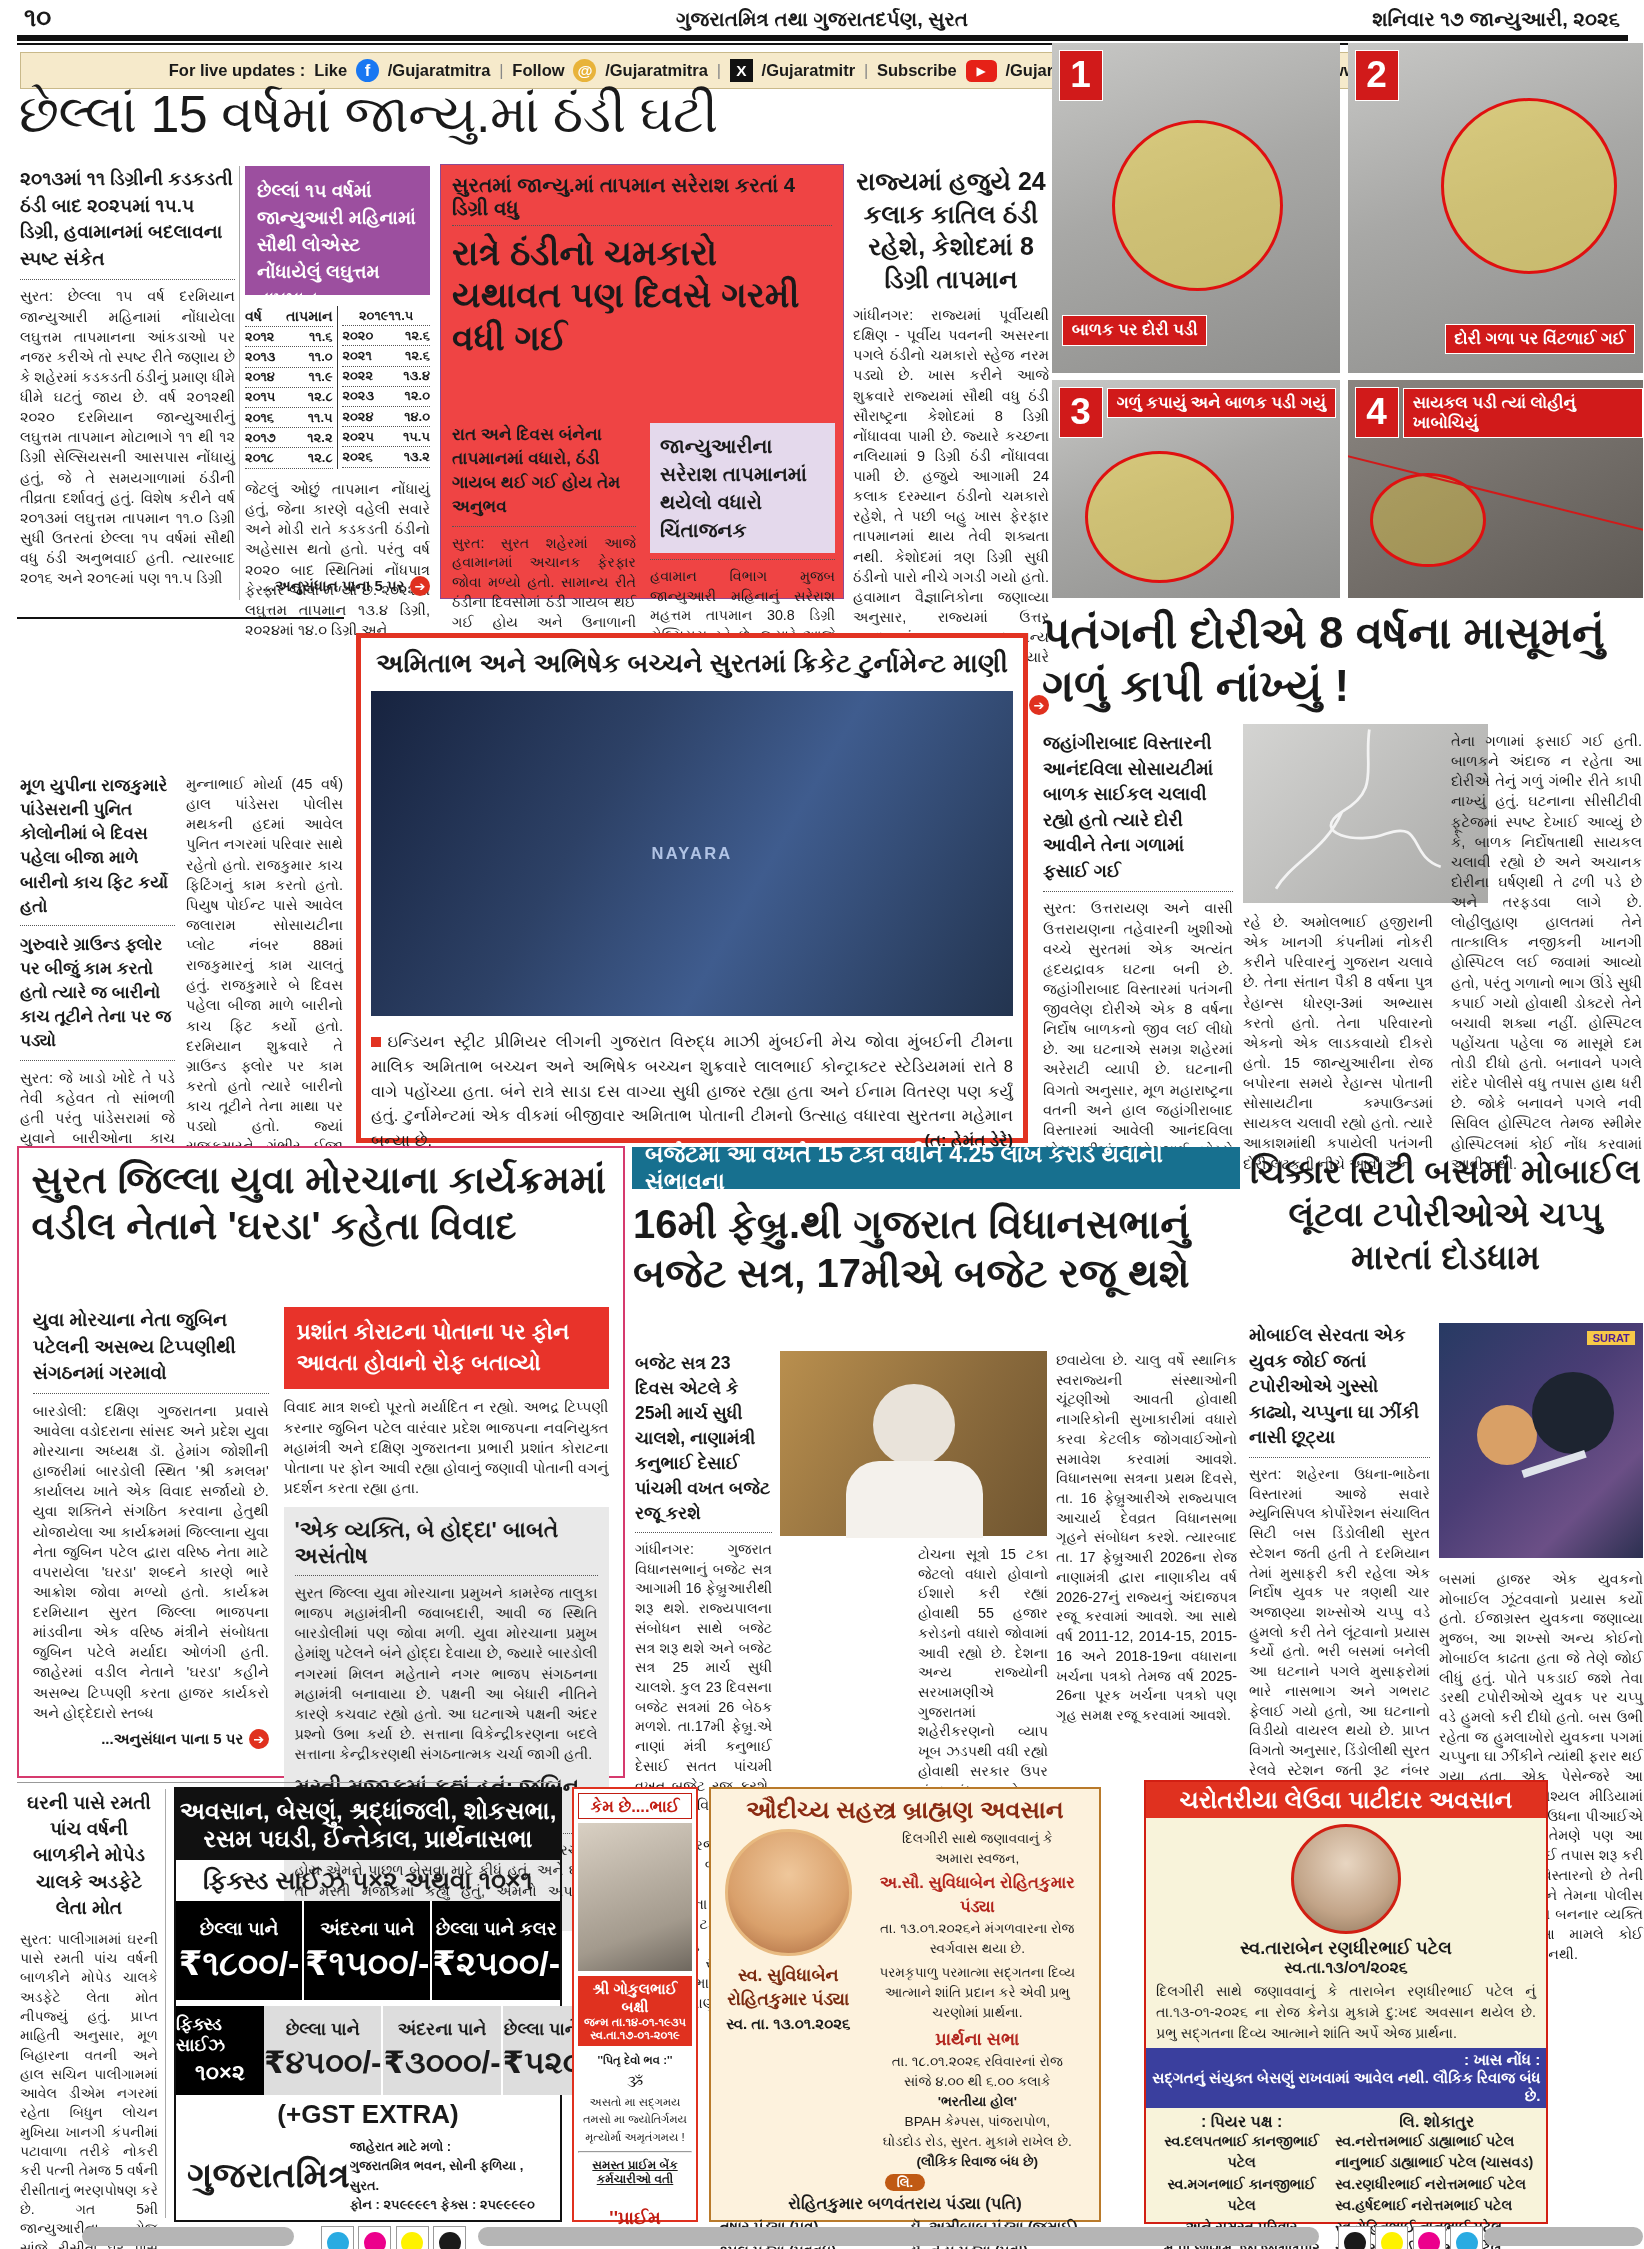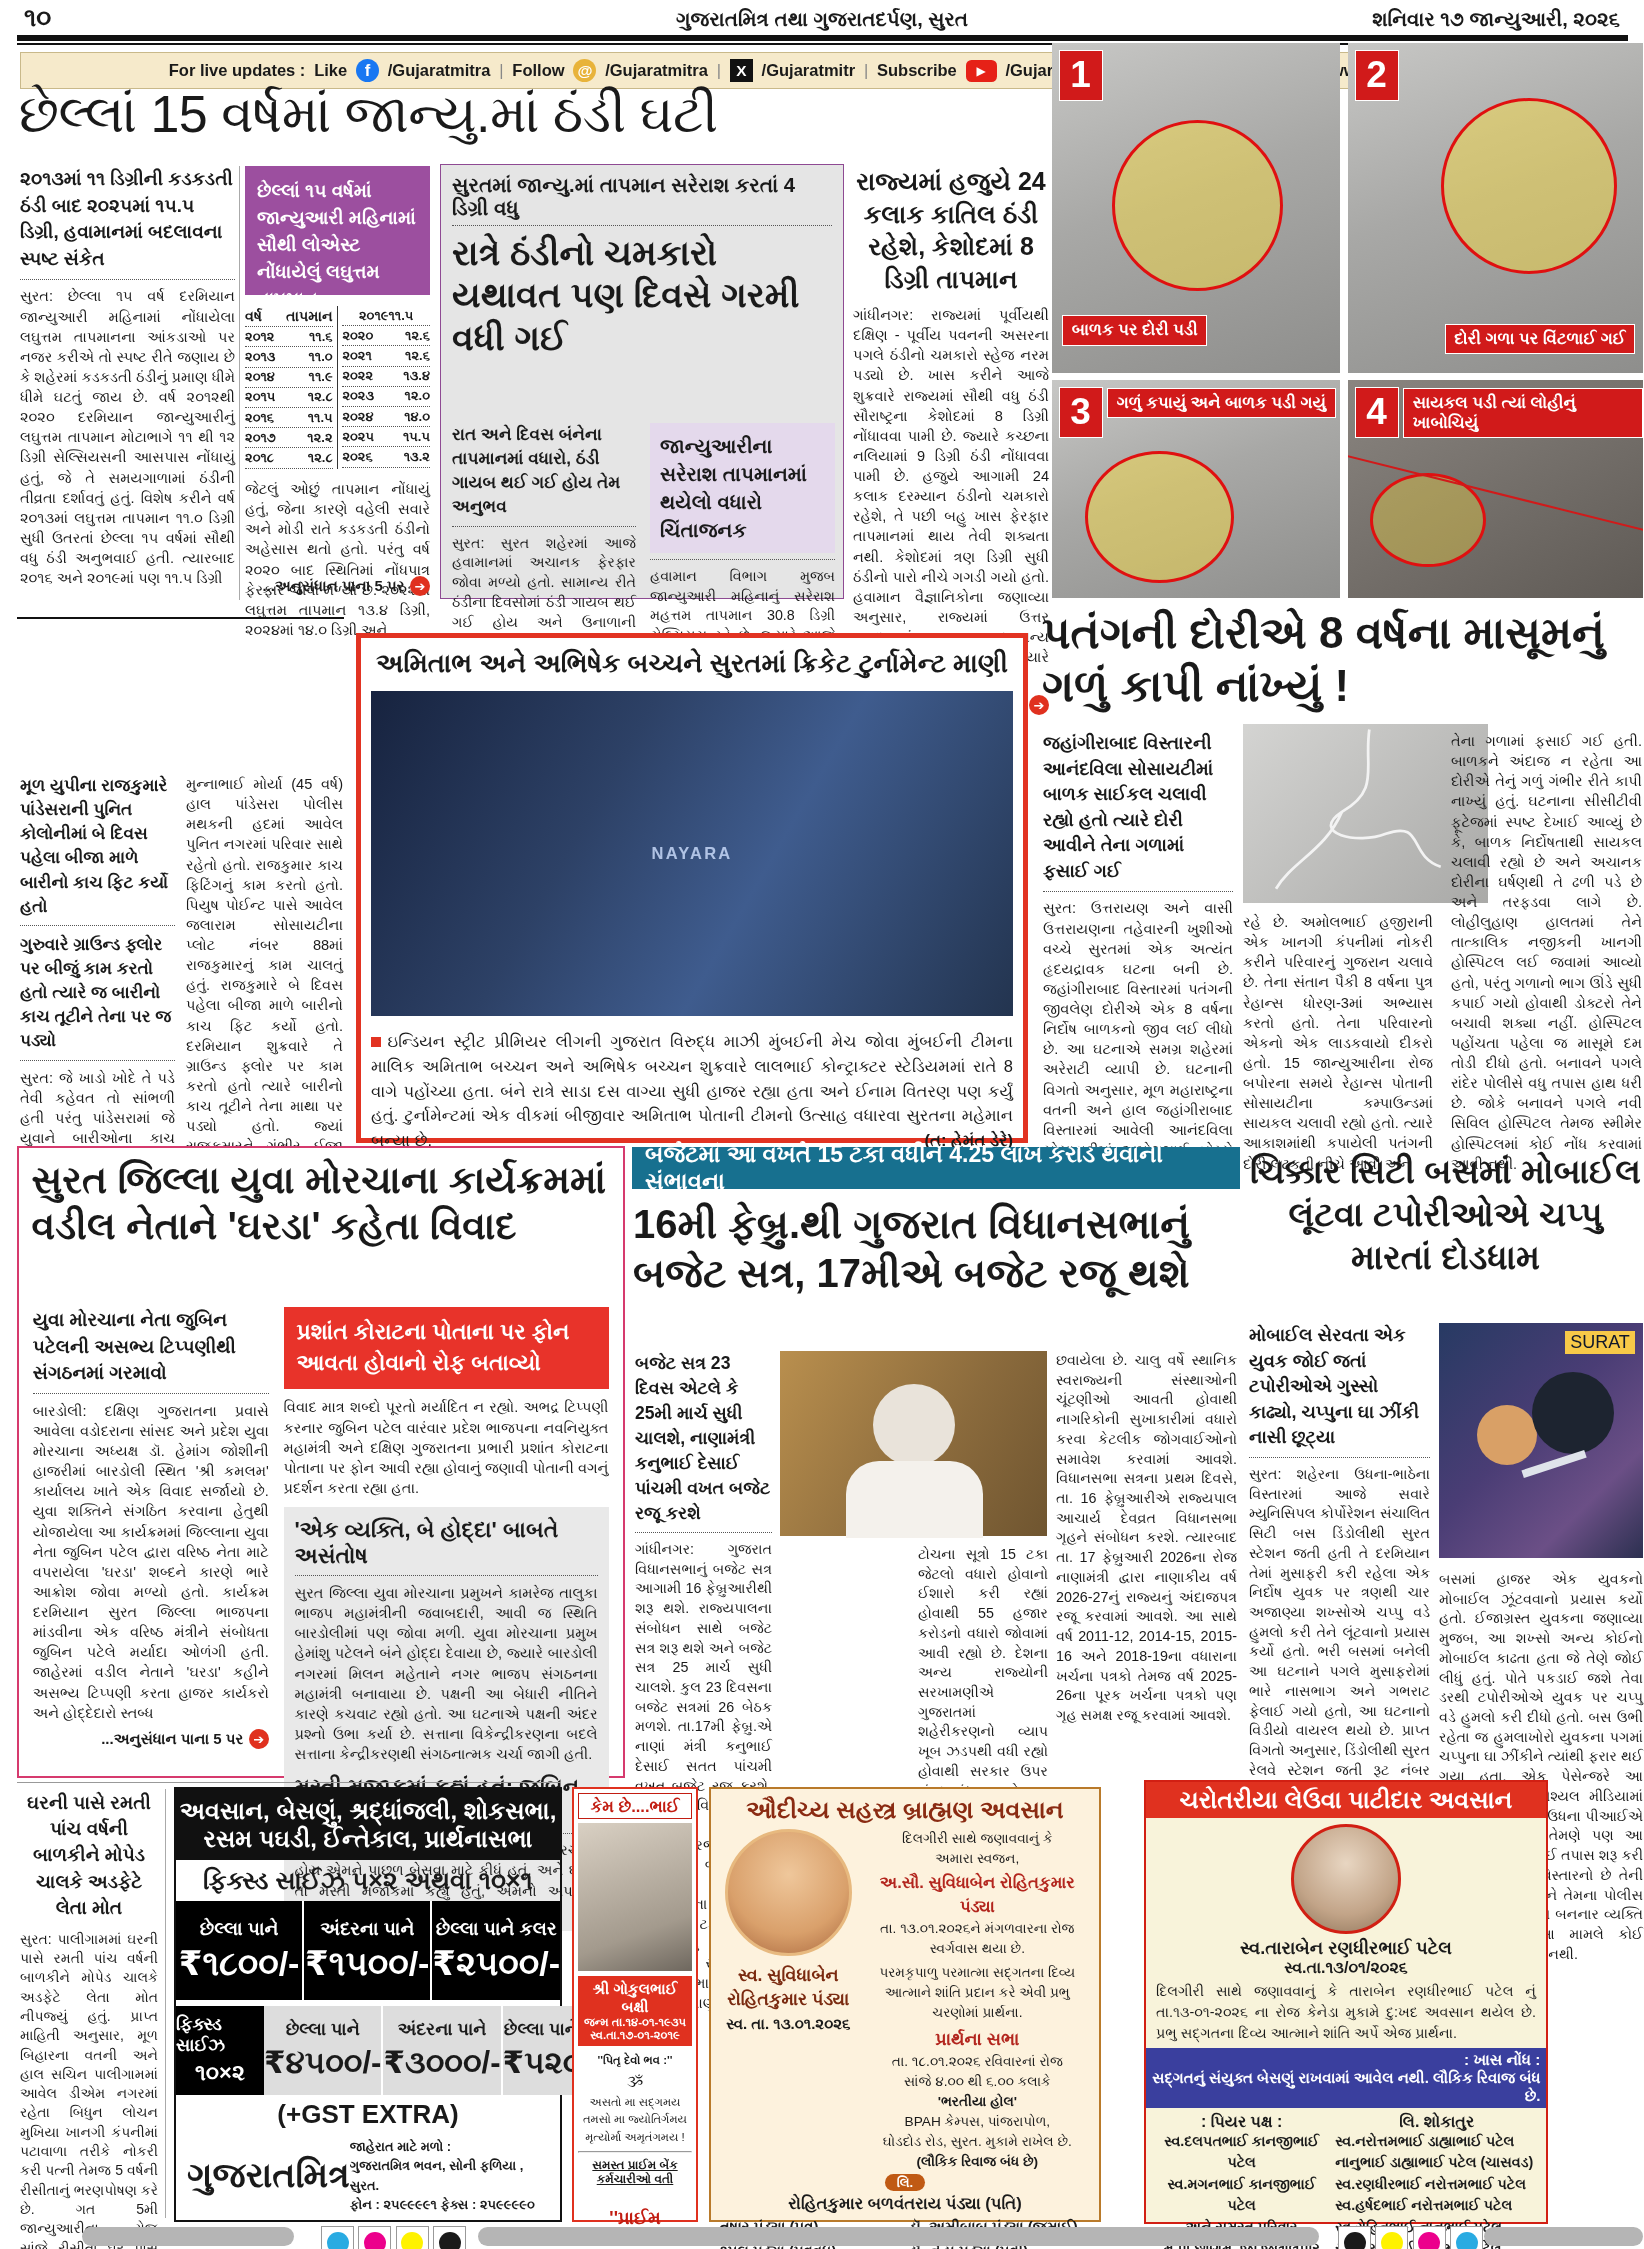--- a/index.html
+++ b/index.html
@@ -149,21 +149,21 @@
           <span>૧૩.૨</span>
         </div>
     </div>
   </div>
   <div class="abs bodytxt" style="left:245px;top:479px;width:185px">જેટલું ઓછું તાપમાન નોંધાયું હતું, જેના કારણે વહેલી સવારે અને મોડી રાતે કડકડતી ઠંડીનો અહેસાસ થતો હતો. પરંતુ વર્ષ ૨૦૨૦ બાદ સ્થિતિમાં નોંધપાત્ર ફેરફાર જોવા મળ્યો છે. ૨૦૨૨માં લઘુત્તમ તાપમાન ૧૩.૪ ડિગ્રી, ૨૦૨૪માં ૧૪.૦ ડિગ્રી અને</div>
   <div class="abs cont" style="left:245px;top:576px;width:185px">
     <span>...અનુસંધાન પાના 5 પર</span>
       <span class="arr">➔</span>
   </div>
 
-  <div class="abs" style="left:440px;top:164px;width:404px;height:435px;border:1.6px solid #8e4a93;box-sizing:border-box;background:#e5e5e5">
+  <div class="abs" style="left:440px;top:164px;width:404px;height:435px;border:1.6px solid #8e4a93;box-sizing:border-box;background:#ef4444">
     <div class="b" style="margin:8.8px 11px 0;font-size:20.3px">સુરતમાં જાન્યુ.માં તાપમાન સરેરાશ કરતાં 4 ડિગ્રી વધુ</div>
     <hr class="dot" style="margin:5.5px 11px">
     <div class="b hl" style="margin:2.2px 11px;font-size:35px;line-height:1.22">રાત્રે ઠંડીનો ચમકારો યથાવત પણ દિવસે ગરમી વધી ગઈ</div>
     <div style="position:absolute;left:11px;top:258px;width:184px">
       <div class="deck" style="font-size:17px">રાત અને દિવસ બંનેના તાપમાનમાં વધારો, ઠંડી ગાયબ થઈ ગઈ હોય તેમ અનુભવ</div>
       <hr class="dot">
       <div class="bodytxt" style="font-size:14.3px">સુરત: સુરત શહેરમાં આજે હવામાનમાં અચાનક ફેરફાર જોવા મળ્યો હતો. સામાન્ય રીતે ઠંડીના દિવસોમાં ઠંડી ગાયબ થઈ ગઈ હોય અને ઉનાળાની શરૂઆત થઈ હોય તેવો માહોલ સર્જાયો હતો. હવામાન વિભાગના જણાવ્યા અનુસાર શહેરમાં આજે એક જ દિવસમાં 3.2 ડિગ્રી</div>
     </div>
     <div style="position:absolute;left:209px;top:258px;width:185px">
       <div style="background:#e4d9ec;padding:8.8px 10px">
@@ -287,21 +287,21 @@
   <div class="abs bodytxt" style="left:918px;top:1545px;width:130px;font-size:14.3px">ટોચના સૂત્રો 15 ટકા જેટલો વધારો હોવાનો ઈશારો કરી રહ્યાં હોવાથી 55 હજાર કરોડનો વધારો જોવામાં આવી રહ્યો છે. દેશના અન્ય રાજ્યોની સરખામણીએ ગુજરાતમાં શહેરીકરણનો વ્યાપ ખૂબ ઝડપથી વધી રહ્યો હોવાથી સરકાર ઉપર સંખ્યાબંધ પડકારો</div>
   <div class="abs bodytxt" style="left:1056px;top:1351px;width:181px;font-size:14.3px">છવાયેલા છે. ચાલુ વર્ષે સ્થાનિક સ્વરાજ્યની સંસ્થાઓની ચૂંટણીઓ આવતી હોવાથી નાગરિકોની સુખાકારીમાં વધારો કરવા કેટલીક જોગવાઈઓનો સમાવેશ કરવામાં આવશે. વિધાનસભા સત્રના પ્રથમ દિવસે, તા. 16 ફેબ્રુઆરીએ રાજ્યપાલ આચાર્ય દેવવ્રત વિધાનસભા ગૃહને સંબોધન કરશે. ત્યારબાદ તા. 17 ફેબ્રુઆરી 2026ના રોજ નાણામંત્રી દ્વારા નાણાકીય વર્ષ 2026-27નું રાજ્યનું અંદાજપત્ર રજૂ કરવામાં આવશે. આ સાથે વર્ષ 2011-12, 2014-15, 2015-16 અને 2018-19ના વધારાના ખર્ચના પત્રકો તેમજ વર્ષ 2025-26ના પૂરક ખર્ચના પત્રકો પણ ગૃહ સમક્ષ રજૂ કરવામાં આવશે.</div>
 
   <div class="abs b ctr hl" style="left:1248px;top:1150px;width:395px;font-size:34px;line-height:1.26">ચિક્કાર સિટી બસમાં મોબાઈલ લૂંટવા ટપોરીઓએ ચપ્પુ મારતાં દોડધામ</div>
   <div class="abs" style="left:1249px;top:1323px;width:181px">
     <div class="deck" style="font-size:18px">મોબાઈલ સેરવતા એક યુવક જોઈ જતાં ટપોરીઓએ ગુસ્સો કાઢ્યો, ચપ્પુના ઘા ઝીંકી નાસી છૂટ્યા</div>
     <hr class="dot">
     <div class="bodytxt" style="font-size:14.3px">સુરત: શહેરના ઉધના-ભાઠેના વિસ્તારમાં આજે સવારે મ્યુનિસિપલ કોર્પોરેશન સંચાલિત સિટી બસ ડિંડોલીથી સુરત સ્ટેશન જતી હતી તે દરમિયાન તેમાં મુસાફરી કરી રહેલા એક નિર્દોષ યુવક પર ત્રણથી ચાર અજાણ્યા શખ્સોએ ચપ્પુ વડે હુમલો કરી તેને લૂંટવાનો પ્રયાસ કર્યો હતો. ભરી બસમાં બનેલી આ ઘટનાને પગલે મુસાફરોમાં ભારે નાસભાગ અને ગભરાટ ફેલાઈ ગયો હતો, આ ઘટનાનો વિડીયો વાયરલ થયો છે. પ્રાપ્ત વિગતો અનુસાર, ડિંડોલીથી સુરત રેલવે સ્ટેશન જતી રૂટ નંબર 104ની સિટી બસ સવારે મુસાફરોથી ભરેલી હતી. બસ જ્યારે ભાઠેના નજીક મિલેનિયમ-4 માર્કેટ પાસે પહોંચી ત્યારે ત્રણથી ચાર શખ્સોએ</div>
   </div>
   <div class="abs" style="left:1439px;top:1323px;width:204px;height:235px;background:linear-gradient(135deg,#273a63 0%,#4a3d75 45%,#6b4f86 75%,#2c3050 100%);overflow:hidden">
-    <div style="position:absolute;right:7.7px;top:7.7px;background:#f7c948;color:#0f172a;font-weight:400;font-size:18px;padding:1.1px 5.5px">SURAT</div>
+    <div style="position:absolute;right:7.7px;top:7.7px;background:#f7c948;color:#4c1d95;font-weight:700;font-size:11px;padding:1.1px 5.5px">SURAT</div>
     <div style="position:absolute;left:38px;top:82px;width:60px;height:60px;border-radius:50%;background:#d9a066"></div>
     <div style="position:absolute;left:93px;top:49px;width:82px;height:82px;border-radius:50%;background:#1d2430"></div>
     <div style="position:absolute;left:82px;top:137px;width:66px;height:7.7px;background:#dfe3ea;transform:rotate(-18deg)"></div>
   </div>
   <div class="abs bodytxt" style="left:1439px;top:1570px;width:204px;font-size:14.3px">બસમાં હાજર એક યુવકનો મોબાઈલ ઝૂંટવવાનો પ્રયાસ કર્યો હતો. ઈજાગ્રસ્ત યુવકના જણાવ્યા મુજબ, આ શખ્સો અન્ય કોઈનો મોબાઈલ કાઢતા હતા જે તેણે જોઈ લીધું હતું. પોતે પકડાઈ જશે તેવા ડરથી ટપોરીઓએ યુવક પર ચપ્પુ વડે હુમલો કરી દીધો હતો. બસ ઉભી રહેતા જ હુમલાખોરો યુવકના પગમાં ચપ્પુના ઘા ઝીંકીને ત્યાંથી ફરાર થઈ ગયા હતા. એક પેસેન્જરે આ વીડિયો બનાવી સોશ્યલ મીડિયામાં વાયરલ કર્યો હતો. ઉધના પીઆઈએ જણાવ્યું હતું કે તેમણે પણ આ વાયરલ વિડીયો જોઈ તપાસ શરૂ કરી છે. પણ તે કયા વિસ્તારનો છે તેની પુષ્ટિ નથી થઈ અને તેમના પોલીસ સ્ટેશનમાં કોઈ ભોગ બનનાર વ્યક્તિ આવ્યા નથી, આ મામલે કોઈ ફરિયાદ પણ આપી નથી.</div>
 
   <div class="abs" style="left:16.5px;top:1782px;width:544px;height:1.1px;background:#999"></div>
 
   <div class="abs" style="left:20px;top:1790px;width:138px">
     <div class="b ctr hl" style="font-size:18.7px;line-height:1.4">ઘરની પાસે રમતી પાંચ વર્ષની બાળકીને મોપેડ ચાલકે અડફેટે લેતા મોત</div>

